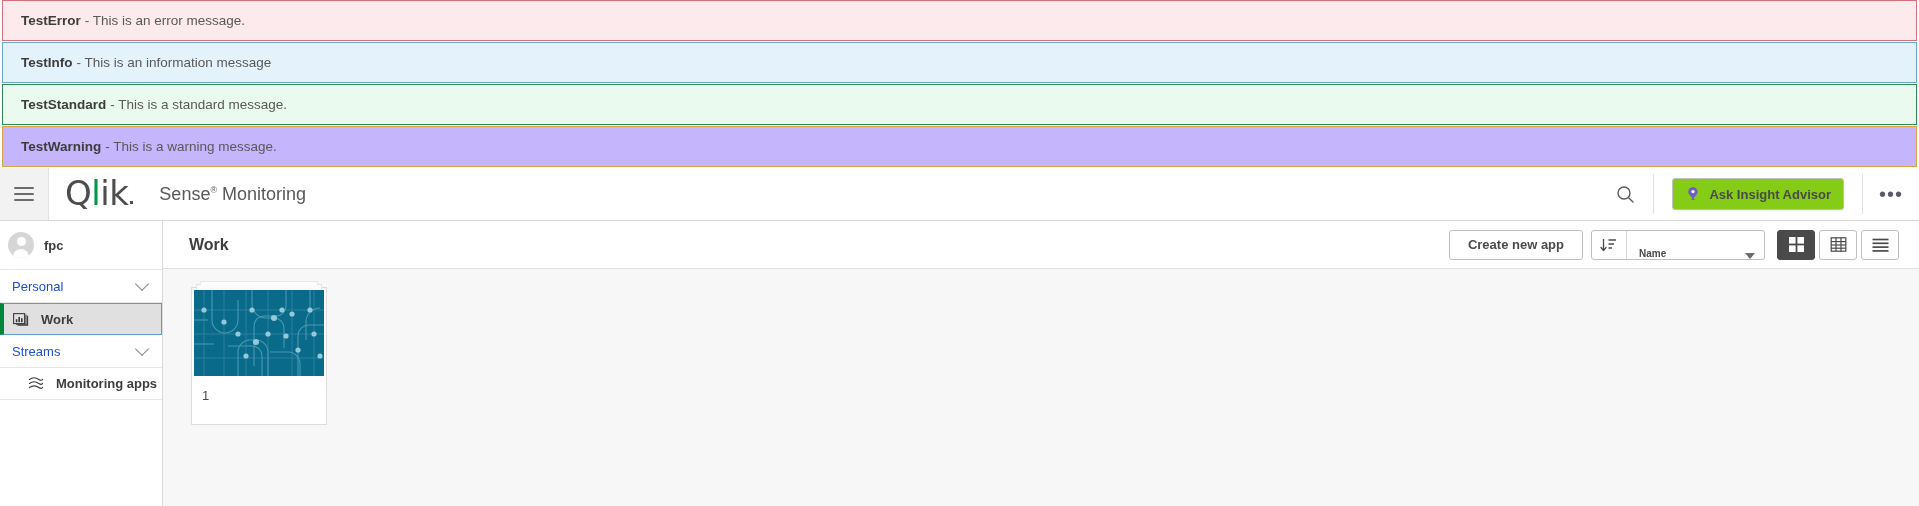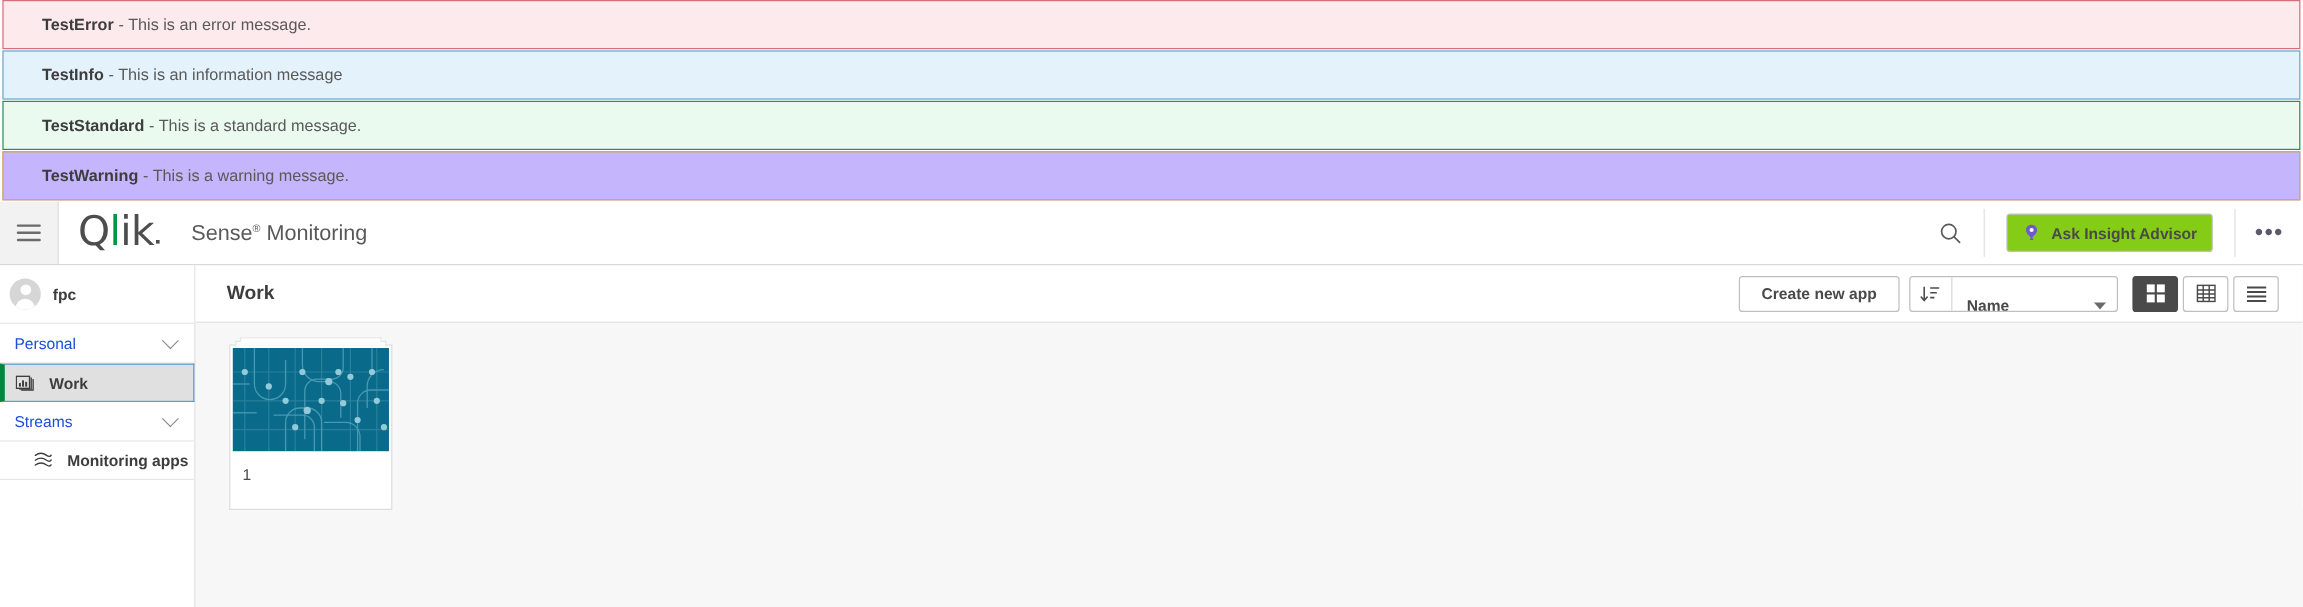--- a/index.html
+++ b/index.html
@@ -16,21 +16,21 @@
   }
 
   
   .alerts {
     width: 1919px;
   }
   .alert {
     box-sizing: border-box;
     height: 41px;
     margin: 0 2px 1px 2px;
-    padding: 0 32px;
+    padding: 0 18px;
     display: flex;
     align-items: center;
     font-size: 13.5px;
     line-height: 1;
     border-width: 1px;
     border-style: solid;
   }
   .alert .strong {
     font-weight: bold;
     color: #3d3d3d;
@@ -305,25 +305,25 @@
   .sort-dir {
     width: 34px;
     display: flex;
     align-items: center;
     justify-content: center;
     border-right: 1px solid #d6d6d6;
     cursor: pointer;
   }
   .sort-select {
     display: flex;
-    align-items: center;
+    align-items: flex-end;
     justify-content: space-between;
     width: 116px;
     padding: 0 9px 0 12px;
-    font-size: 13px;
+    font-size: 10px;
     font-weight: bold;
     color: #4a4a4a;
     cursor: pointer;
     margin-top: 20px;
   }
   .caret {
     width: 0; height: 0;
     border-left: 5px solid transparent;
     border-right: 5px solid transparent;
     border-top: 6px solid #6b6b6b;

